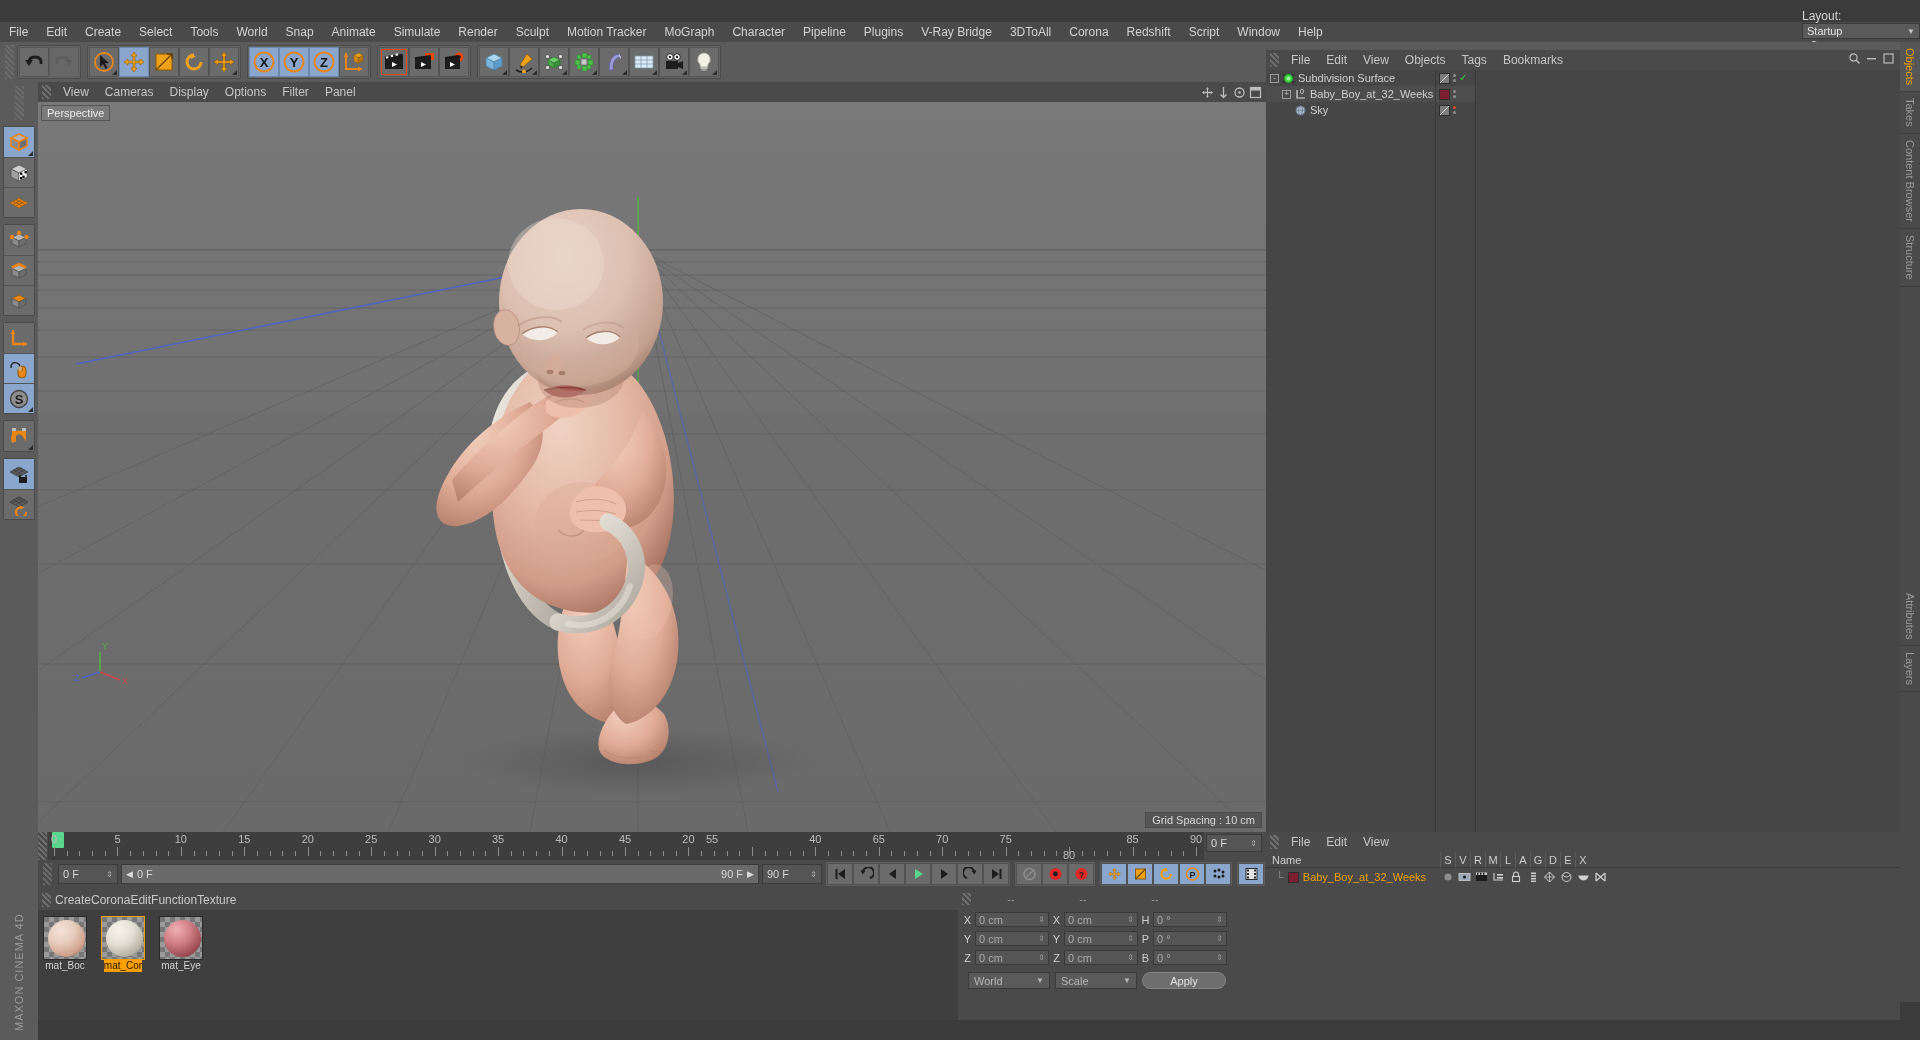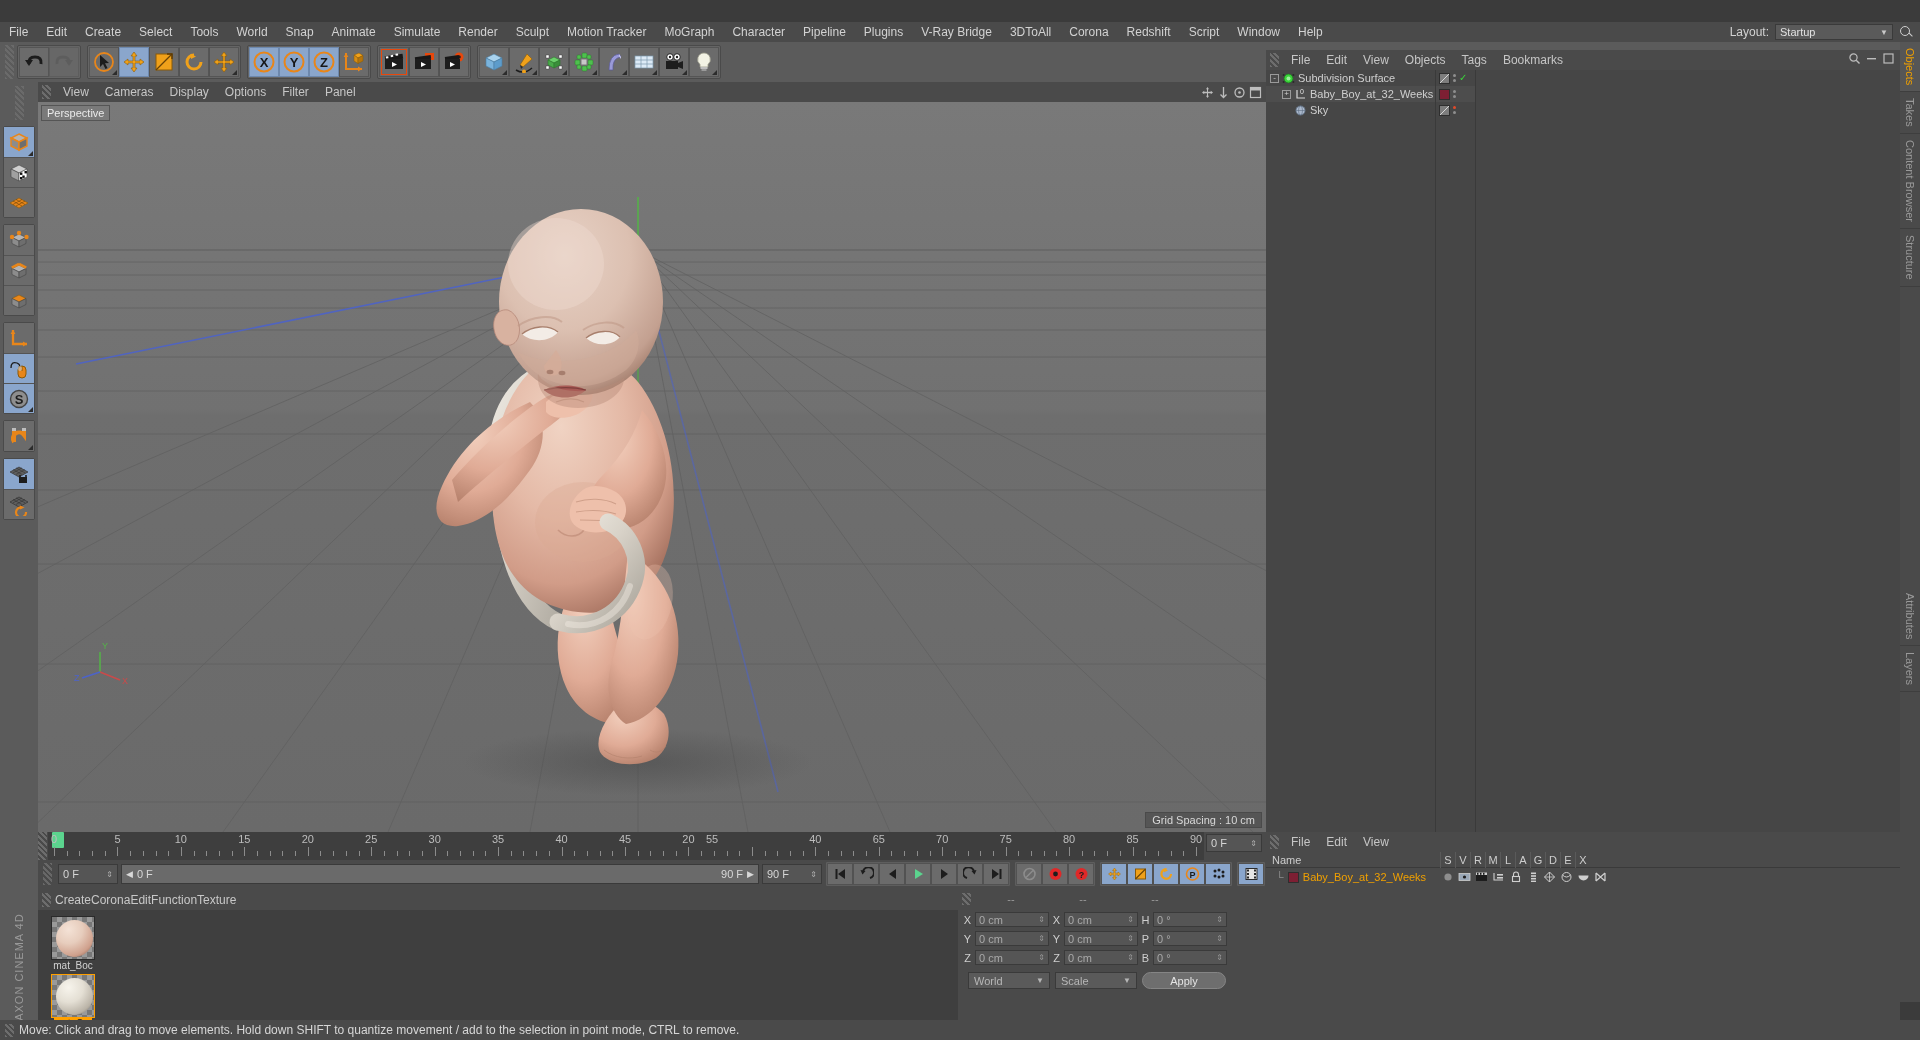--- a/index.html
+++ b/index.html
@@ -32,21 +32,21 @@
   .win-btn svg { display:block; }
 
   
   .menubar {
     position:absolute; left:0; top:22px; width:1920px; height:20px;
     background:#4a4a4a; display:flex; align-items:center;
   }
   .menubar .mi {
     padding:0 9px; height:20px; line-height:20px; font-size:12px; color:#d2d2d2; white-space:nowrap;
   }
-  .layout-wrap { margin-left:auto; display:flex; align-items:center; padding-right:6px; }
+  .layout-wrap { margin-left:auto; display:flex; align-items:flex-start; padding-right:0;flex-direction:column; }
   .layout-lbl { font-size:12px; color:#d2d2d2; margin-right:6px; }
   .layout-sel {
     width:118px; height:16px; background:#5a5a5a; border:1px solid #3a3a3a;
     display:flex; align-items:center; padding:0 4px; font-size:11px; color:#e2e2e2;
     position:relative;
   }
   .layout-sel .cv { margin-left:auto; font-size:8px; color:#c8c8c8; }
   .mag { width:16px; height:16px; margin-left:5px; position:relative; }
   .mag::before {
     content:""; position:absolute; left:2px; top:2px; width:8px; height:8px;
@@ -157,21 +157,21 @@
   .pbtn {
     width:26px; height:22px; background:#6b6b6b; border:1px solid #525252;
     display:flex; align-items:center; justify-content:center; position:relative;
   }
   .pbtn.sel { background:#8aa6cc; }
   .pgroup { display:flex; background:#5e5e5e; border:1px solid #4a4a4a; border-radius:2px; padding:1px; }
 
   
   .matmgr { position:absolute; left:38px; top:890px; width:920px; height:130px; background:#4a4a4a; }
   .mm-menu { height:20px; display:flex; align-items:center; background:#4a4a4a; }
-  .mm-body { height:110px; background:#3f3f3f; padding:6px 12px; display:flex; gap:2px; align-items:flex-start;flex-direction:column; }
+  .mm-body { height:110px; background:#3f3f3f; padding:6px 4px; display:flex; gap:12px; align-items:flex-start; }
   .mat {
     width:46px; display:flex; flex-direction:column; align-items:center;
   }
   .mat-sw {
     width:44px; height:44px; border:1px solid #2a2a2a; position:relative; overflow:hidden;
     background-image:
       linear-gradient(45deg,#9a9a9a 25%,transparent 25%,transparent 75%,#9a9a9a 75%),
       linear-gradient(45deg,#9a9a9a 25%,#777 25%,#777 75%,#9a9a9a 75%);
     background-size:10px 10px; background-position:0 0,5px 5px;
   }
@@ -871,21 +871,21 @@
           <div class="tl-num" style="left: 386.667px;">30</div>
           <div class="tl-num" style="left: 450.111px;">35</div>
           <div class="tl-num" style="left: 513.556px;">40</div>
           <div class="tl-num" style="left: 577px;">45</div>
           <div class="tl-num" style="left: 640.444px;">20</div>
           <div class="tl-num" style="left: 664px;">55</div>
           <div class="tl-num" style="left: 767.333px;">40</div>
           <div class="tl-num" style="left: 830.778px;">65</div>
           <div class="tl-num" style="left: 894.222px;">70</div>
           <div class="tl-num" style="left: 957.667px;">75</div>
-          <div class="tl-num" style="left: 1021.11px;">80</div>
+          <div class="tl-num" style="left: 1021.11px; margin-top: 16px;">80</div>
           <div class="tl-num" style="left: 1084.56px;">85</div>
           <div class="tl-num" style="left: 1148px;">90</div>
         </div>
       <div id="tl-ticks">
           <div class="tl-tick" style="left: 6px; height: 9px;"></div>
           <div class="tl-tick" style="left: 18.6889px; height: 5px;"></div>
           <div class="tl-tick" style="left: 31.3778px; height: 5px;"></div>
           <div class="tl-tick" style="left: 44.0667px; height: 5px;"></div>
           <div class="tl-tick" style="left: 56.7556px; height: 5px;"></div>
           <div class="tl-tick" style="left: 69.4444px; height: 9px;"></div>
@@ -1430,18 +1430,14 @@
   <div class="vtabs">
     <div class="vtab act">Objects</div>
     <div class="vtab">Takes</div>
     <div class="vtab">Content Browser</div>
     <div class="vtab">Structure</div>
     <div style="height:300px;"></div>
     <div class="vtab">Attributes</div>
     <div class="vtab">Layers</div>
   </div>
 
-  <div class="statusbar">
-    <div class="g"></div>
-    <div class="txt">Move: Click and drag to move elements. Hold down SHIFT to quantize movement / add to the selection in point mode, CTRL to remove.</div>
-  </div>
 
 </div>
 
 </body></html>

